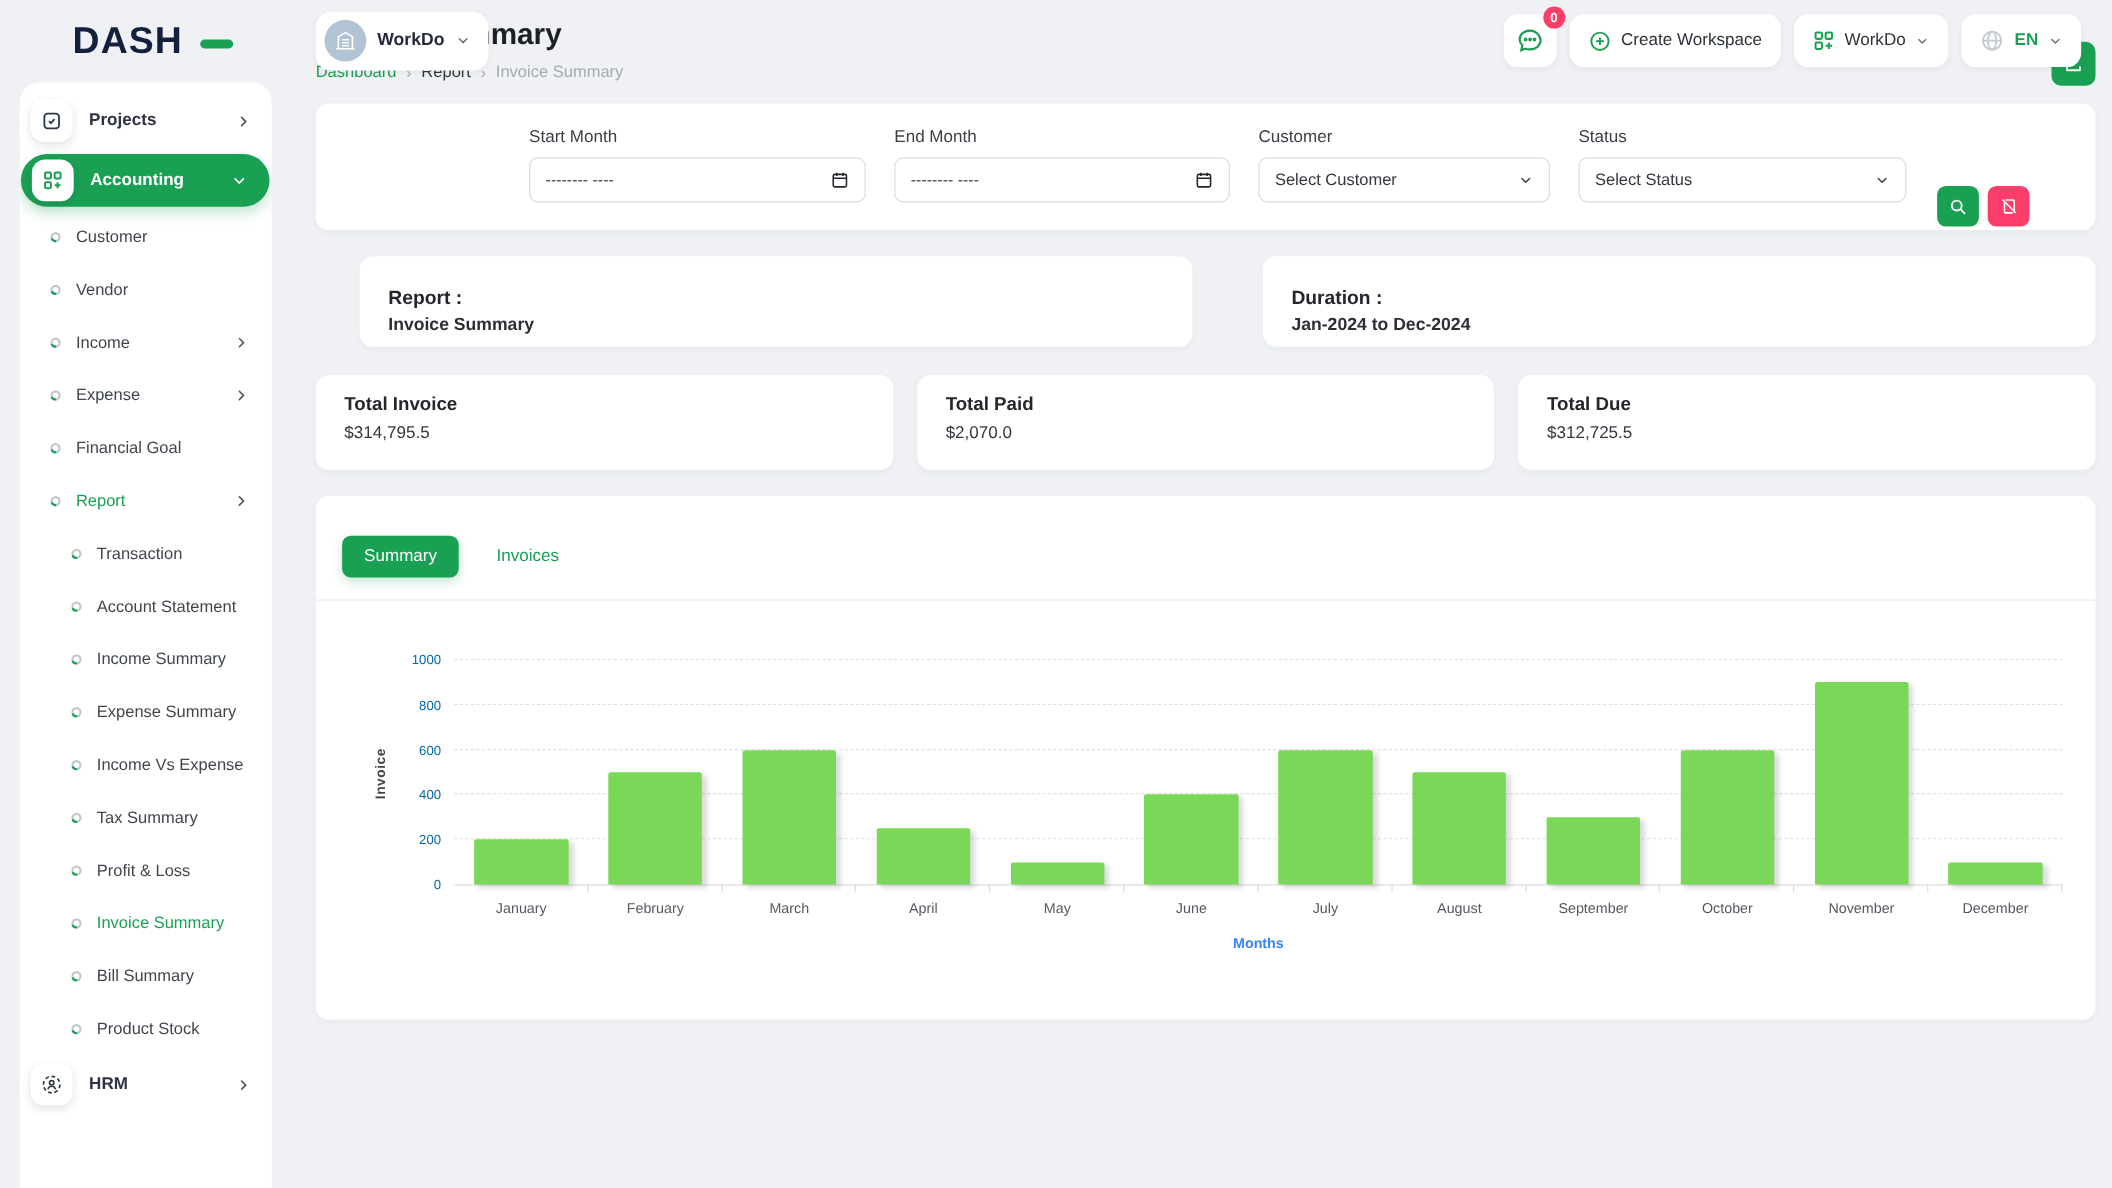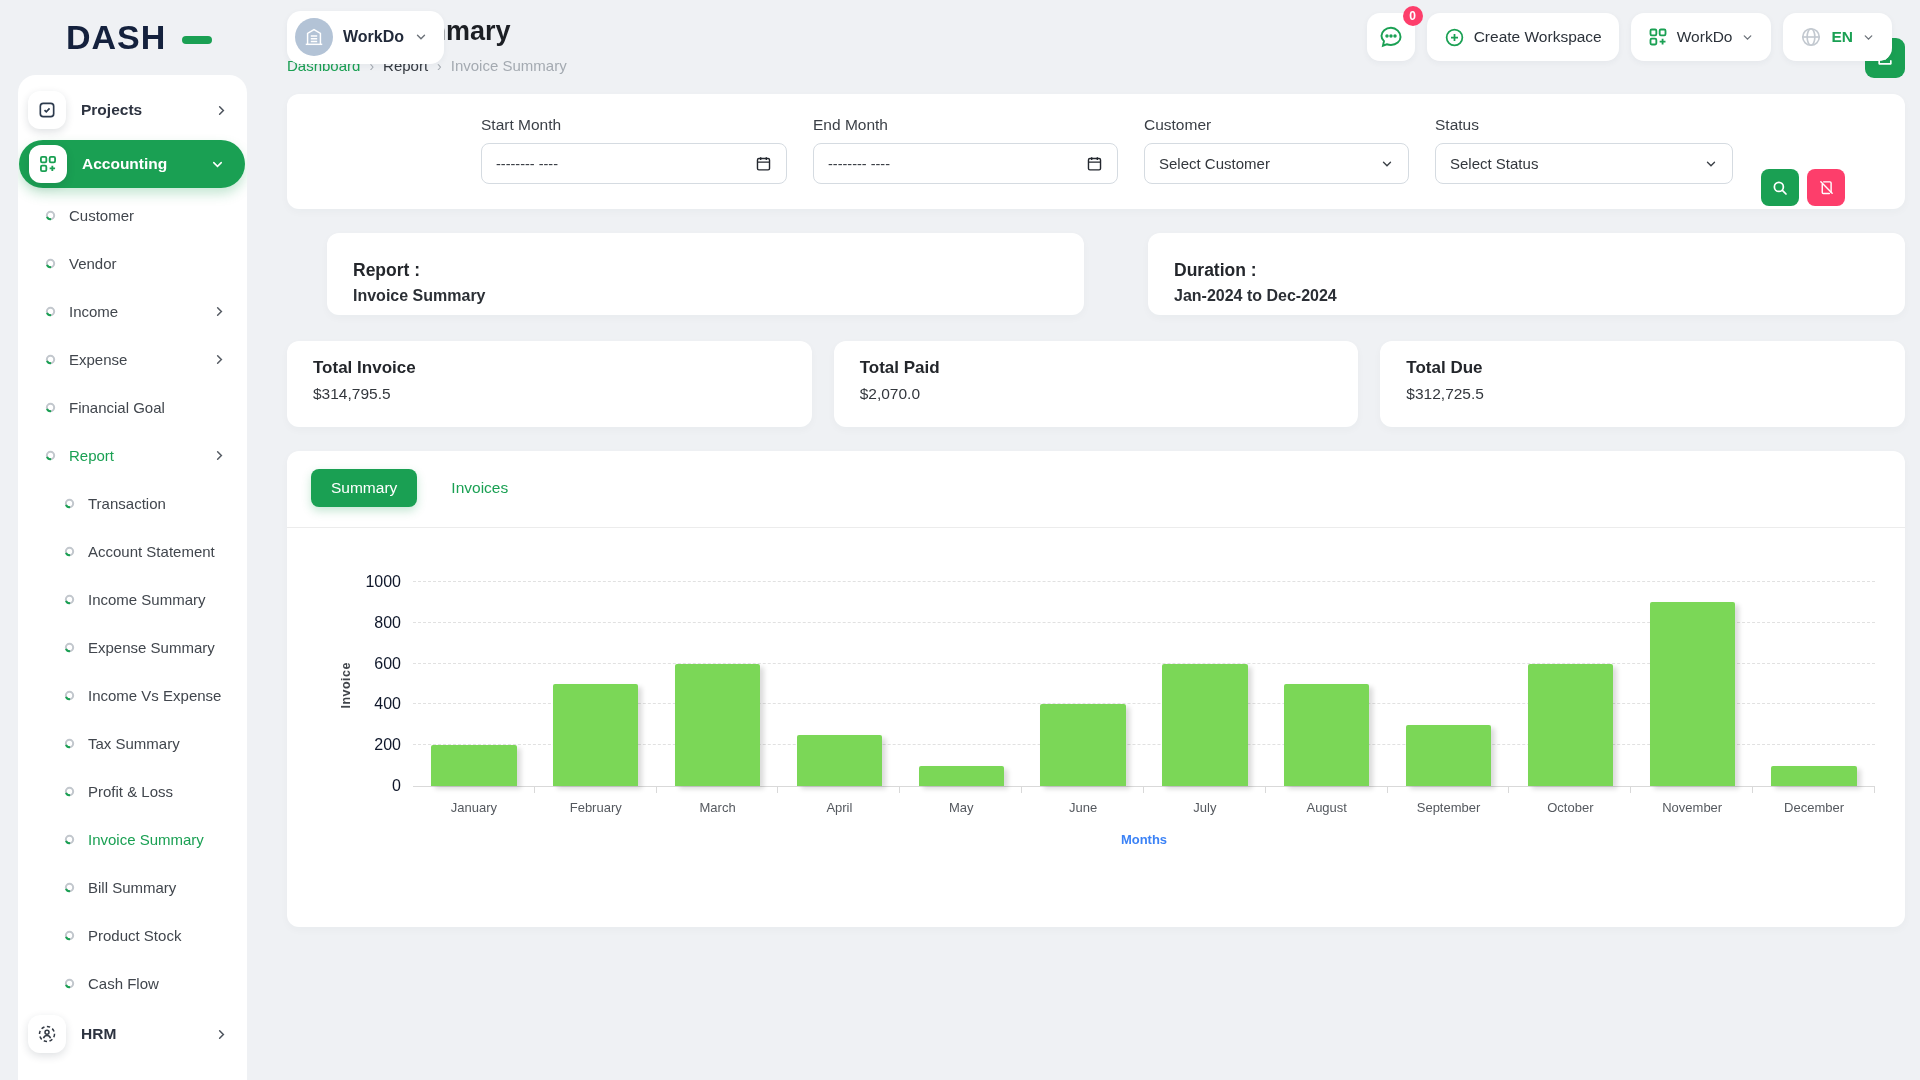--- a/index.html
+++ b/index.html
@@ -65,31 +65,31 @@
   .row-2 { display:flex; gap:24px; margin-top:24px; }
   .row-2 .card { flex:1; height:82px; padding:27px 26px;margin-left:40px; }
   .info-label { font-size:17.5px; font-weight:700; color:#23262b; }
   .info-value { font-size:16px; font-weight:600; color:#2b2f35; margin-top:6px; }
   .row-3 { display:flex; gap:22px; margin-top:26px; }
   .row-3 .card { flex:1; height:86px; padding:17px 26px; }
   .tot-label { font-size:17px; font-weight:700; color:#23262b; }
   .tot-value { font-size:15.5px; font-weight:500; color:#33373d; margin-top:7px; }
 
   
-  .chart-card { margin-top:24px; height:476px; padding:18px 24px 0; }
+  .chart-card { margin-top:24px; height:476px; padding:36px 24px 0; }
   .tabs { display:flex; align-items:center; gap:14px; }
   .tab { border:none; background:transparent; color:#1aa053; font-size:15.5px; font-weight:500; padding:10px 20px; border-radius:8px; cursor:pointer; font-family:inherit; }
   .tab.active { background:#1aa053; color:#fff; box-shadow:0 4px 10px rgba(26,160,83,.25); }
   .divider { height:1px; background:#ececec; margin:20px -24px 0; }
   .chart-wrap { display:flex; padding:54px 6px 0 28px; }
   .y-title { align-self:center; margin-top:-58px; writing-mode:vertical-rl; transform:rotate(180deg); font-size:12.5px; font-weight:700; color:#41454b; letter-spacing:.5px; flex:none; }
   .chart-right { flex:1; margin-left:60px; }
   .plot { position:relative; height:205px; border-bottom:1px solid #d9d9d9; }
   .gridline { position:absolute; left:0; right:0; border-top:1px dashed #e1e1e1; }
-  .ytick { position:absolute; right:calc(100% + 12px); transform:translateY(50%); font-size:16px; color:#0f172a; white-space:nowrap; }
+  .ytick { position:absolute; right:calc(100% + 12px); transform:translateY(50%); font-size:12px; color:#0369a1; white-space:nowrap; }
   .bars { position:absolute; left:0; right:0; top:0; bottom:0; display:flex; }
   .slot { flex:1; display:flex; align-items:flex-end; justify-content:center; position:relative; }
   .slot::after { content:""; position:absolute; right:0; bottom:-7px; width:1px; height:7px; background:#d9d9d9; }
   .bar { width:70%; background:#7bd757; border-radius:2px 2px 0 0; box-shadow:4px 3px 5px rgba(0,0,0,.14); }
   .x-labels { display:flex; margin-top:13px; }
   .x-labels span { flex:1; text-align:center; font-size:13px; color:#55595f; }
   .x-title { text-align:center; font-size:13px; font-weight:700; color:#3b82f6; margin-top:17px; }
 </style>
 </head>
 <body>
@@ -360,29 +360,20 @@
           <span class="link-label">Bill Summary</span>
         </div>
         <div class="side-link lvl2" style="color: rgb(85, 91, 99);">
           <span class="dot-icon">
             <svg width="11" height="11" viewBox="0 0 12 12">
               <circle cx="6" cy="6" r="4" fill="none" stroke="#c2c7cd" stroke-width="2.2"></circle>
               <path d="M2.2 7.4 A4 4 0 0 0 6.6 9.9" fill="none" stroke="#1aa053" stroke-width="2.2"></path>
             </svg>
           </span>
           <span class="link-label">Product Stock</span>
-        </div>
-        <div class="side-link lvl2" style="color: rgb(85, 91, 99);">
-          <span class="dot-icon">
-            <svg width="11" height="11" viewBox="0 0 12 12">
-              <circle cx="6" cy="6" r="4" fill="none" stroke="#c2c7cd" stroke-width="2.2"></circle>
-              <path d="M2.2 7.4 A4 4 0 0 0 6.6 9.9" fill="none" stroke="#1aa053" stroke-width="2.2"></path>
-            </svg>
-          </span>
-          <span class="link-label">Cash Flow</span>
         </div>
         <div class="side-module" style="color: rgb(75, 82, 91);">
           <span class="mod-icon">
             <svg width="20" height="20" viewBox="0 0 24 24" fill="none" stroke="#333a44" stroke-width="1.8">
               <circle cx="12" cy="12" r="9" stroke-dasharray="4 3"></circle>
               <circle cx="12" cy="10" r="2.4"></circle>
               <path d="M7.8 17c.7-2 2.3-3.2 4.2-3.2s3.5 1.2 4.2 3.2"></path>
             </svg>
           </span>
           <span class="mod-label">HRM</span>

